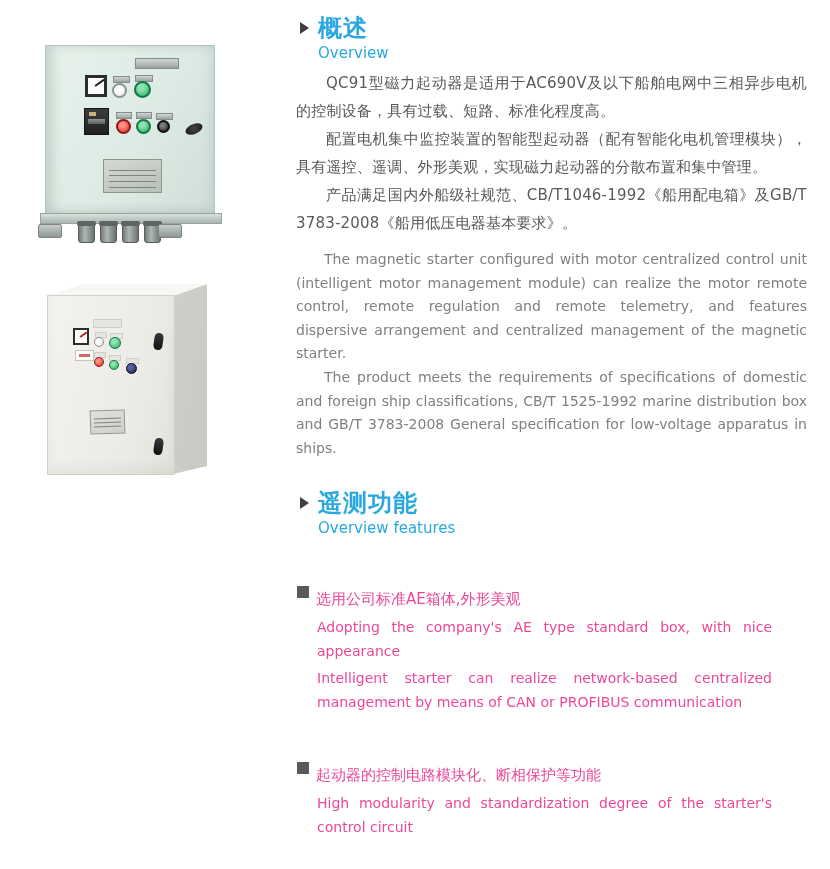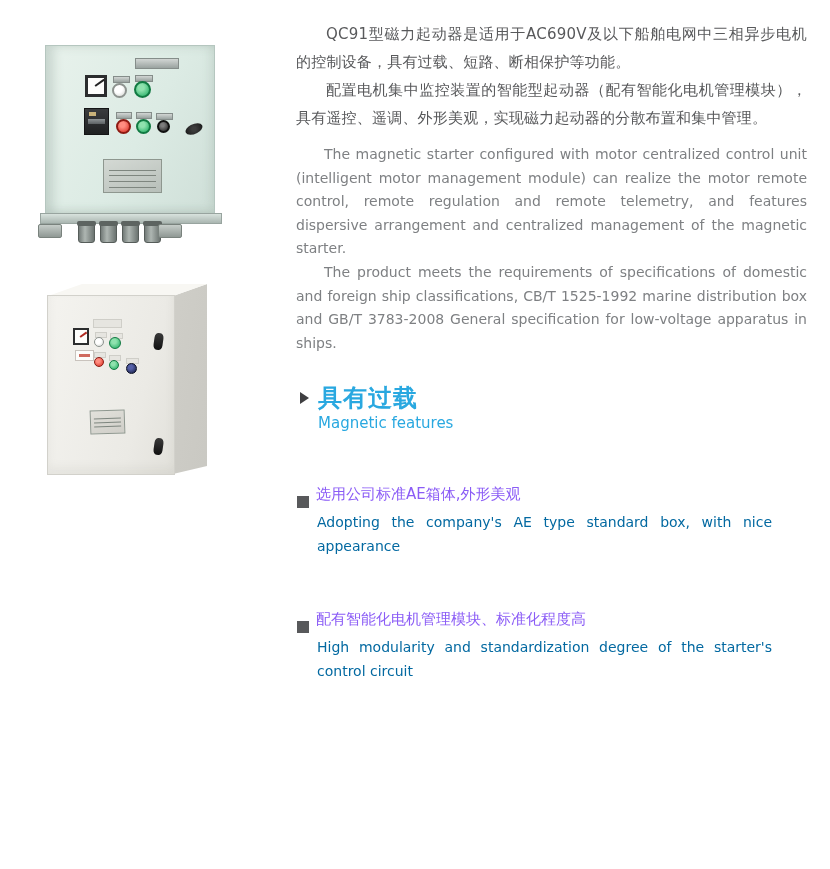--- a/index.html
+++ b/index.html
@@ -60,23 +60,23 @@
   .h-zh{margin:0;font-size:24px;line-height:28px;font-weight:bold;color:#29a8e0;letter-spacing:1px;}
   .h-en{font-size:15px;line-height:20px;color:#29a8e0;margin-top:1px;}
   .zh-paras p{margin:0;font-size:15px;line-height:28px;color:#58595b;
     text-align:justify;text-indent:2em;letter-spacing:.2px;}
   .zh-paras{margin-top:6px;}
   .en-paras{margin-top:11px;}
   .en-paras p{margin:0;font-size:14px;line-height:23.6px;color:#7e8083;
     text-align:justify;text-indent:2em;}
   .features-block{margin-top:29px;}
   .feature{margin-top:3px;}
-  .f-zh{font-size:15px;line-height:27px;color:#8b5cf6;display:flex;align-items:flex-end;margin-top:48px;}
+  .f-zh{font-size:15px;line-height:27px;color:#ec4899;display:flex;align-items:flex-start;margin-top:48px;}
   .bullet{display:inline-block;width:12px;height:12px;background:#58595b;margin:0 7px 0 1px;flex:0 0 auto;}
-  .f-en{font-size:14px;line-height:24px;color:#0369a1;padding-left:21px;margin:2px 0 3px;
+  .f-en{font-size:14px;line-height:24px;color:#ec4899;padding-left:21px;margin:2px 0 3px;
     text-align:justify;max-width:455px;}
 </style>
 </head>
 <body>
 
 <div class="page">
 
   <div class="photo" style="left:38px;top:42px;width:190px;height:205px;">
     <div class="cab1-body"></div>
     <div class="abs strip" style="left:97px;top:16px;width:42px;height:9px;"></div>
@@ -137,52 +137,61 @@
     <div class="abs plate" style="left:48px;top:130px;width:33px;height:22px;transform:rotate(-2deg);background:linear-gradient(160deg,#e2e1db,#cfcec8);">
       <i style="top:30%"></i>
         <i style="top:50%"></i>
         <i style="top:70%"></i>
     </div>
   </div>
 
   <div class="right-col">
 
     <section>
+      <div class="sec-head">
+        <span class="tri"></span>
+        <div>
+          <h2 class="h-zh">概述</h2>
+          <div class="h-en">Overview</div>
+        </div>
+      </div>
       <div class="zh-paras">
-        <p>QC91型磁力起动器是适用于AC690V及以下船舶电网中三相异步电机的控制设备，具有过载、短路、断相保护等功能。</p>
+        <p>QC91型磁力起动器是适用于AC690V及以下船舶电网中三相异步电机的控制设备，具有过载、短路、标准化程度高。</p>
         <p>配置电机集中监控装置的智能型起动器（配有智能化电机管理模块），具有遥控、遥调、外形美观，实现磁力起动器的分散布置和集中管理。</p>
+        <p>产品满足国内外船级社规范、CB/T1046-1992《船用配电箱》及GB/T 3783-2008《船用低压电器基本要求》。</p>
       </div>
       <div class="en-paras">
         <p>The magnetic starter configured with motor centralized control unit (intelligent motor management module) can realize the motor remote control, remote regulation and remote telemetry, and features dispersive arrangement and centralized management of the magnetic starter.</p>
         <p>The product meets the requirements of specifications of domestic and foreign ship classifications, CB/T 1525-1992 marine distribution box and GB/T 3783-2008 General specification for low-voltage apparatus in ships.</p>
       </div>
     </section>
 
     <section class="features-block">
       <div class="sec-head">
         <span class="tri"></span>
         <div>
-          <h2 class="h-zh">具有过载</h2>
-          <div class="h-en">Magnetic features</div>
+          <h2 class="h-zh">遥测功能</h2>
+          <div class="h-en">Overview features</div>
         </div>
       </div>
       <div style="margin-top:8px;">
         <div class="feature">
           <div class="f-zh">
             <span class="bullet"></span>
             <span>选用公司标准AE箱体,外形美观</span>
           </div>
           <div class="f-en">Adopting the company's AE type standard box, with nice appearance</div>
         </div>
         <div class="feature">
+          <div class="f-en">Intelligent starter can realize network-based centralized management by means of CAN or PROFIBUS communication</div>
         </div>
         <div class="feature">
           <div class="f-zh">
             <span class="bullet"></span>
-            <span>配有智能化电机管理模块、标准化程度高</span>
+            <span>起动器的控制电路模块化、断相保护等功能</span>
           </div>
           <div class="f-en">High modularity and standardization degree of the starter's control circuit</div>
         </div>
       </div>
     </section>
 
   </div>
 </div>
 
 </body></html>

